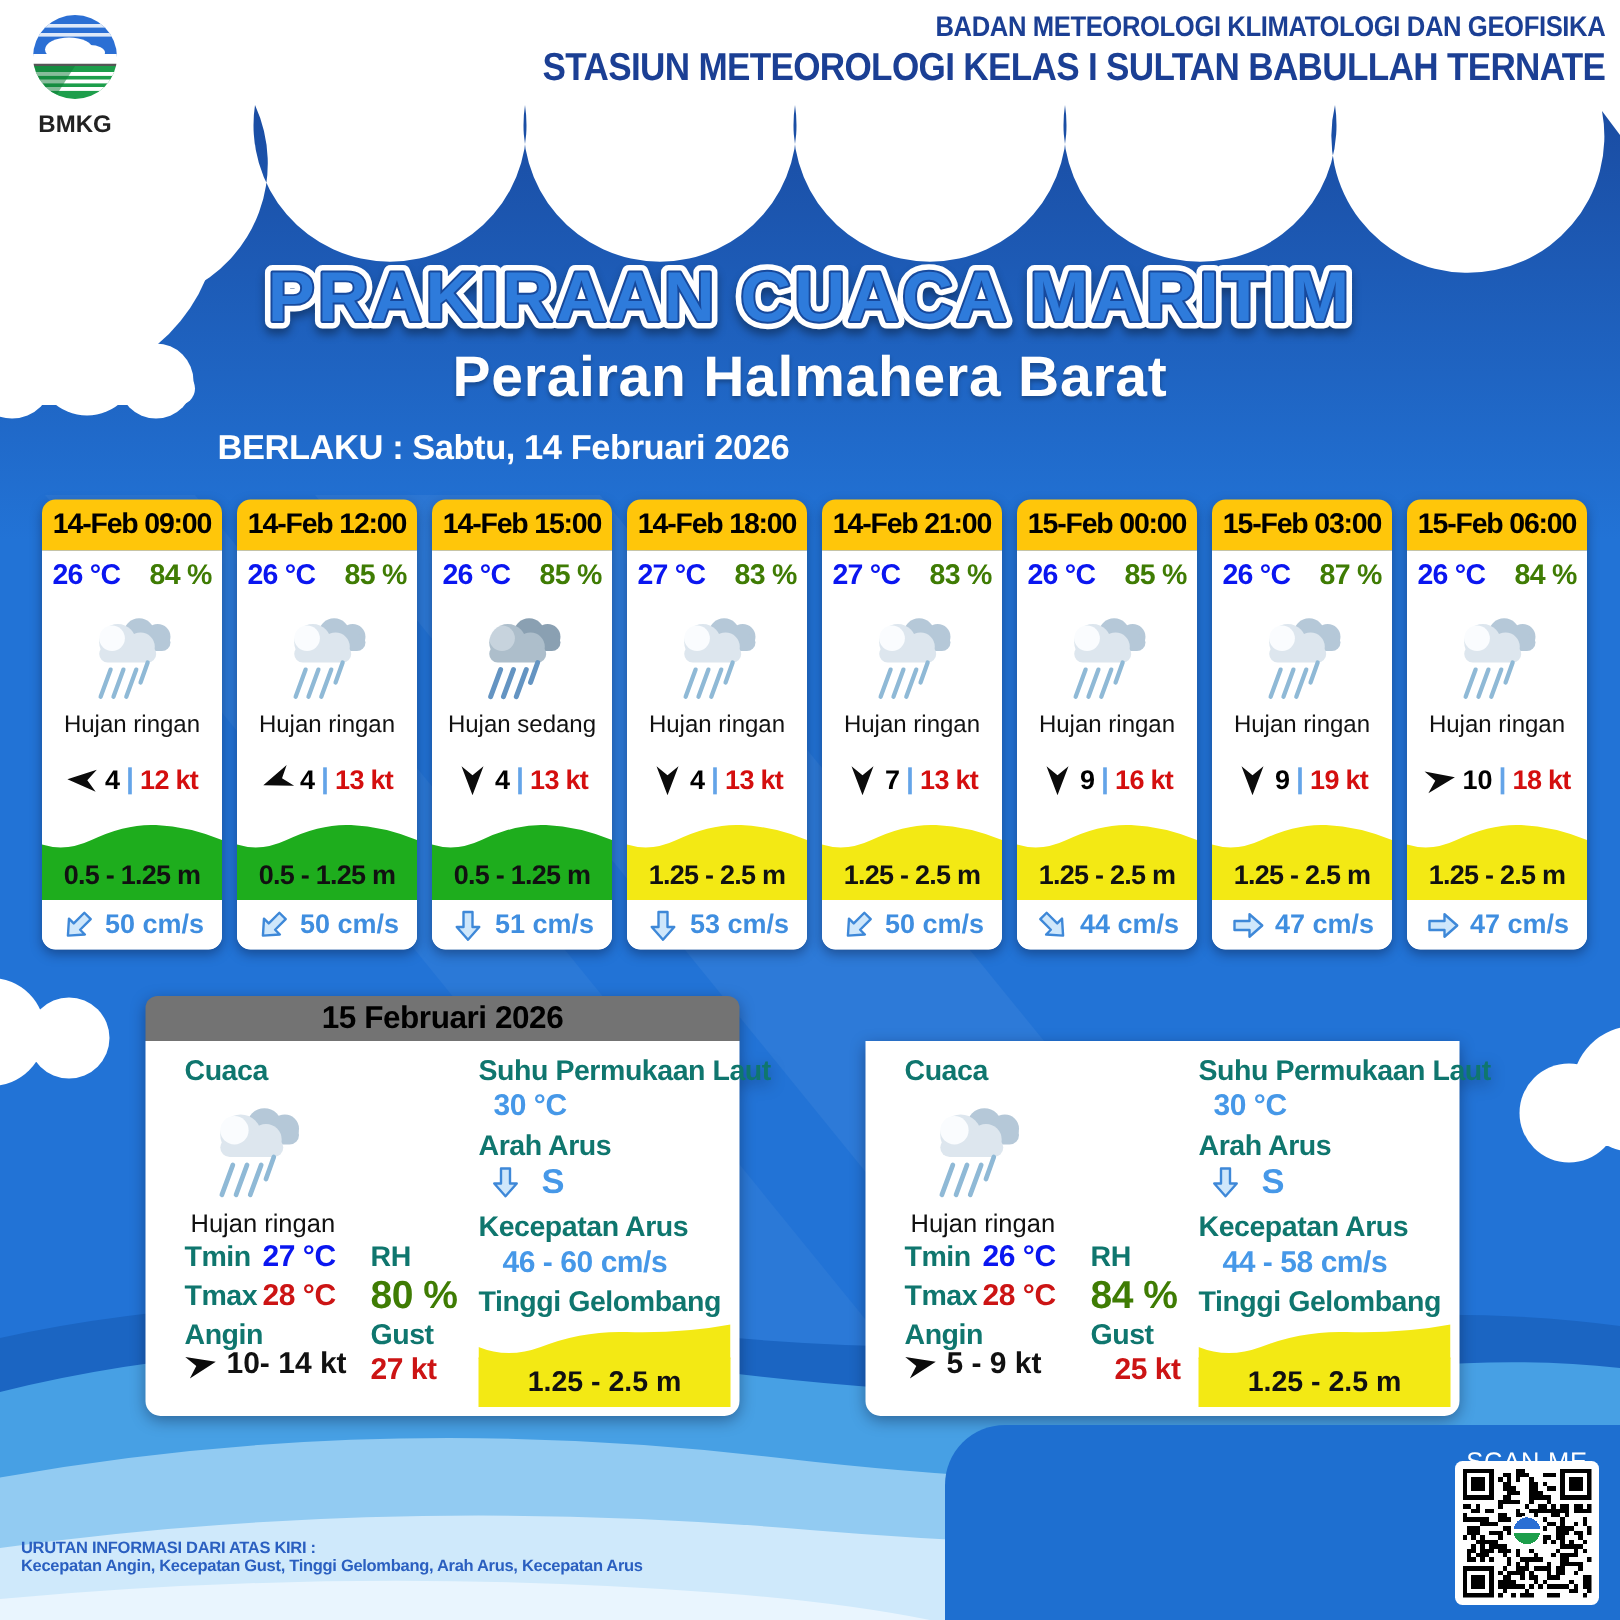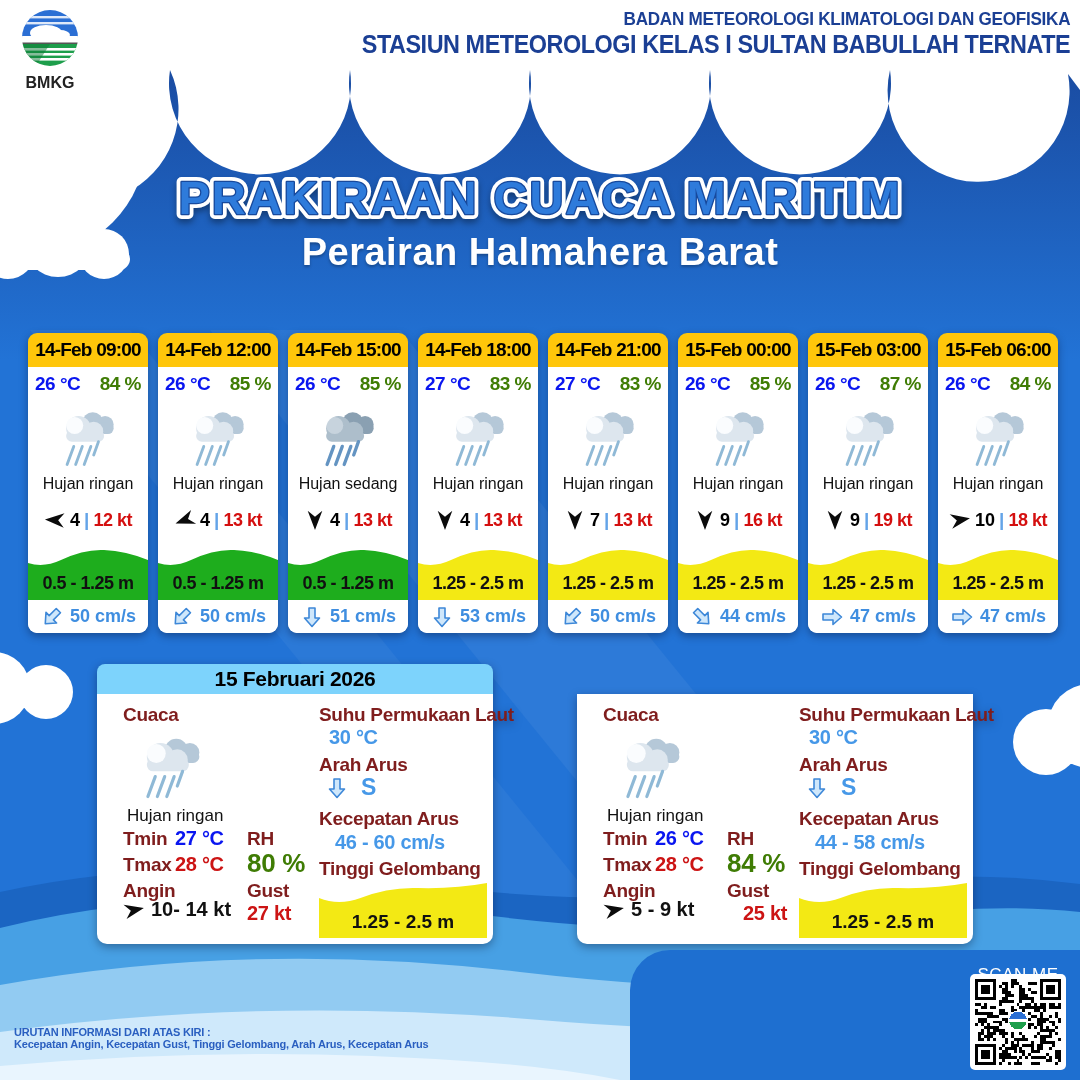--- a/index.html
+++ b/index.html
@@ -46,24 +46,24 @@
   .band .crest path{fill:currentColor;}
   .bandfill{position:absolute;top:21px;left:0;right:0;bottom:0;background:currentColor;display:flex;align-items:center;justify-content:center;}
   .bandfill span{color:#111;font-weight:bold;font-size:18px;letter-spacing:-.5px;white-space:nowrap;}
   .cur{position:absolute;left:0;right:0;bottom:0;height:33px;background:#fff;border-radius:0 0 9px 9px;
        display:flex;align-items:center;justify-content:center;gap:6px;}
   .cur span{color:#3f8ee0;font-size:18px;font-weight:600;white-space:nowrap;}
   .blockarrow{width:24px;height:24px;transform-origin:50% 50%;}
   .blockarrow path{fill:#cfe7fb;stroke:#3e88d8;stroke-width:1.6;stroke-linejoin:round;}
   
   .dc{position:absolute;top:664px;width:396px;height:280px;z-index:6;filter:drop-shadow(0 3px 5px rgba(0,0,20,.35));}
-  .dc-h{height:30px;background:#7dd3fc;border-radius:8px 8px 0 0;display:flex;align-items:center;justify-content:center;
+  .dc-h{height:30px;background:#737373;border-radius:8px 8px 0 0;display:flex;align-items:center;justify-content:center;
         font-weight:bold;font-size:21px;color:#000;letter-spacing:-.3px;}
   .dc-b{position:absolute;left:0;right:0;top:30px;bottom:0;background:#fff;border-radius:0 0 10px 10px;}
-  .dlbl{position:absolute;color:#7f1d1d;font-weight:bold;font-size:19px;letter-spacing:-.3px;white-space:nowrap;}
+  .dlbl{position:absolute;color:#0f766e;font-weight:bold;font-size:19px;letter-spacing:-.3px;white-space:nowrap;}
   .dval{position:absolute;font-weight:bold;font-size:20px;letter-spacing:-.3px;white-space:nowrap;}
   .blue{color:#0a16f0;} .red{color:#cc1414;} .green{color:#3f7c04;} .lblue{color:#4698e8;}
   .dc .wx2{position:absolute;left:32px;top:28px;width:84px;height:84px;}
   .dcond{position:absolute;left:30px;top:112px;color:#111;font-size:17px;white-space:nowrap;}
   .dwind{position:absolute;left:26px;top:204px;display:flex;align-items:center;gap:6px;color:#111;font-weight:bold;font-size:20px;}
   .dwave{position:absolute;left:222px;top:188px;width:168px;height:56px;color:#f3e914;}
   .dwave .crest2{position:absolute;top:0;left:0;width:100%;height:24px;}
   .dwave .crest2 path{fill:currentColor;}
   .dwave .wfill{position:absolute;left:0;right:0;top:23px;bottom:0;background:currentColor;display:flex;align-items:center;justify-content:center;}
   .dwave .wfill span{color:#111;font-weight:bold;font-size:19px;}
@@ -143,20 +143,23 @@
     <div class="l1">BADAN METEOROLOGI KLIMATOLOGI DAN GEOFISIKA</div>
     <div class="l2">STASIUN METEOROLOGI KELAS I SULTAN BABULLAH TERNATE</div>
   </div>
 
   <svg id="titleSvg" width="1080" height="64" viewBox="0 0 1080 64">
     <text x="540" y="48" text-anchor="middle" font-size="47" font-weight="bold" letter-spacing="2" fill="#2e7bdb" stroke="#ffffff" stroke-width="10" stroke-linejoin="round" paint-order="stroke">PRAKIRAAN CUACA MARITIM</text>
     <text x="540" y="48" text-anchor="middle" font-size="47" font-weight="bold" letter-spacing="2" fill="#2e7bdb" stroke="#17499c" stroke-width="2.6" stroke-linejoin="round" paint-order="stroke">PRAKIRAAN CUACA MARITIM</text>
   </svg>
   <div class="subtitle">Perairan Halmahera Barat</div>
 
+  <div class="valid" id="valid-from">
+    <span class="lbl">BERLAKU :</span><span>Sabtu, 14 Februari 2026</span>
+  </div>
 
   <div class="fc" style="left: 28px;">
     <div class="fc-h">14-Feb 09:00</div>
     <div class="fc-b">
       <div class="fc-tr">
         <span class="t">26 °C</span>
         <span class="h">84 %</span>
       </div>
       <svg class="wx" viewBox="0 0 80 80" data-variant="rain-light">
         <g class="cb" transform="translate(13,-6)">

